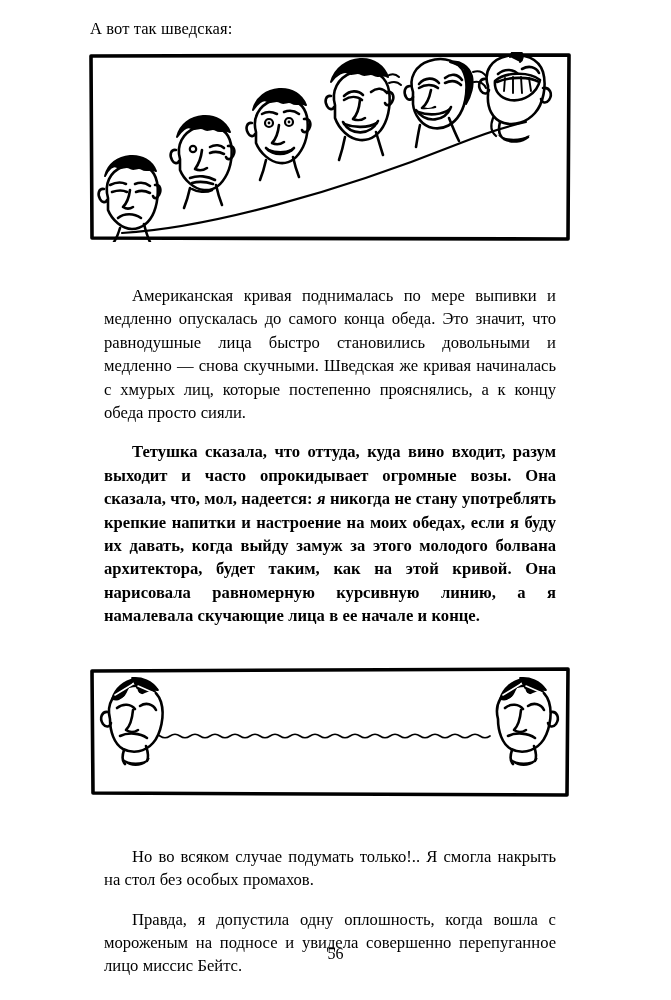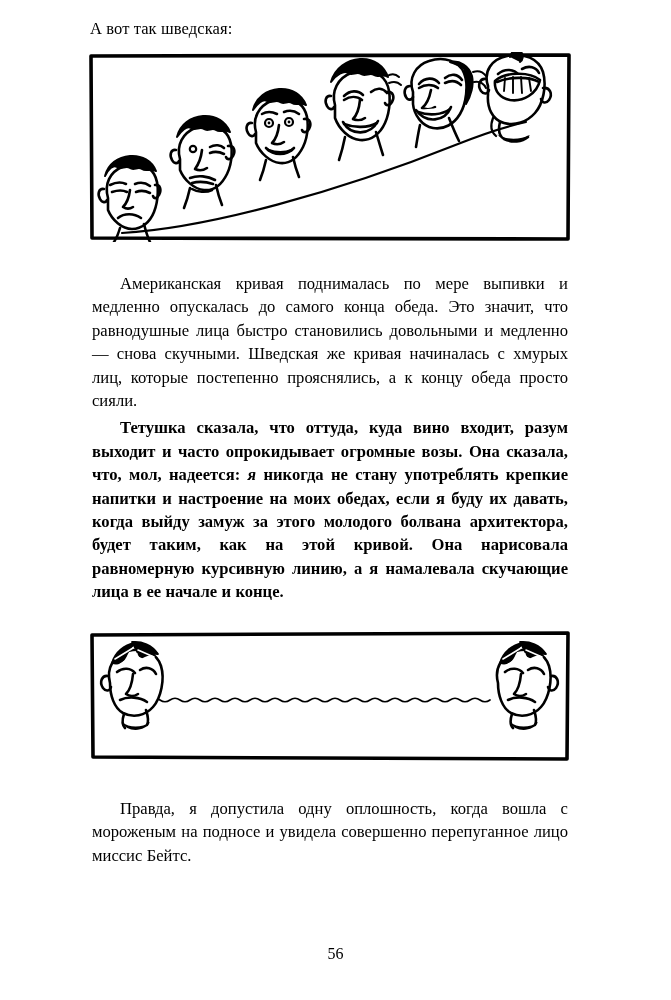--- a/index.html
+++ b/index.html
@@ -59,21 +59,21 @@
     width: 484px;
     height: 133px;
   }
 
   
   .para {
     font-size: 16.6px;
     line-height: 23.4px;
     text-align: justify;
     text-justify: inter-word;
-    margin: 4px;
+    margin: 16px;
     hyphens: manual;
     word-spacing: 0.2px;
   }
   .para.indent {
     text-indent: 28px;
   }
   .block-gap-2 { margin-top: 4px; }
 
   .ital { font-style: italic; }
 
@@ -316,20 +316,23 @@
           <path d="M424,84 C422,90 422,95 425,98"></path>
           <path d="M446,80 C448,86 449,91 447,95"></path>
           <path d="M422,92 C429,98 442,98 450,92 C446,102 426,103 422,92 Z" fill="#000" stroke="none"></path>
         </g>
       </svg>
     </div>
 
     <div class="spacer-after-fig2"></div>
 
 
+    <p class="para indent">
+      <span>Но во всяком случае подумать только!.. Я смогла накрыть на стол без особых промахов.</span>
+    </p>
 
     <p class="para indent">
       <span>Правда, я допустила одну оплошность, когда вошла с мороженым на подносе и увидела совершенно перепуганное лицо миссис Бейтс.</span>
     </p>
 
   </div>
 
   <div class="page-number">56</div>
 
 </div>

